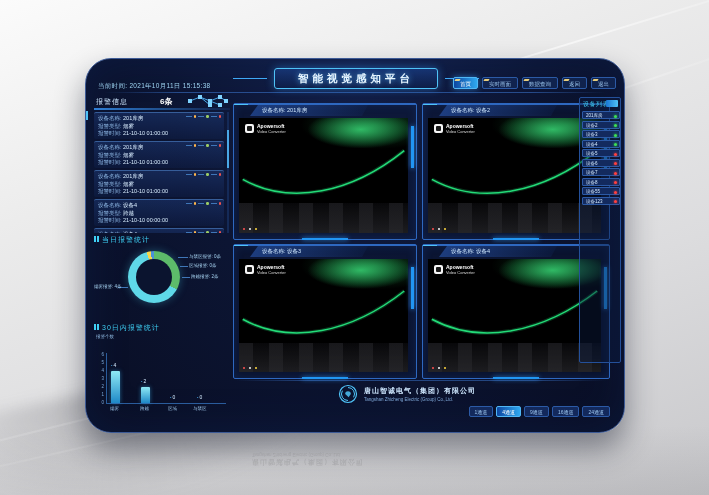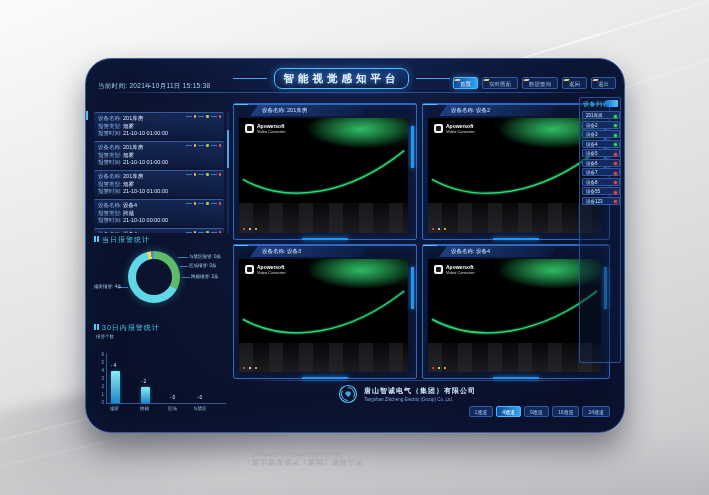--- a/index.html
+++ b/index.html
@@ -29,22 +29,22 @@
     box-shadow:0 16px 30px rgba(20,25,40,.45), inset 0 0 40px rgba(20,50,120,.25); }
 
   .t-label { color:#8fb9e6; }
   .t-value { color:#d9edff; }
 
   
   .hdr-time { position:absolute; left:12px; top:23px; font-size:6.5px; color:#9fd4f2;
     letter-spacing:.3px; }
   .hdr-line { position:absolute; top:33px; left:18px; right:18px; height:1px;
     background:linear-gradient(90deg,transparent,rgba(60,120,210,.55) 15%,rgba(60,120,210,.55) 85%,transparent); }
-  .title-frame { position:absolute; left:188px; top:9px; width:135px; height:21px;
-    border:1px solid #4fc3f7; border-radius:8px;
+  .title-frame { position:absolute; left:188px; top:9px; width:164px; height:21px;
+    border:1px solid #4fc3f7; border-radius:3px;
     background:linear-gradient(180deg,rgba(30,80,170,.45),rgba(12,32,78,.45));
     box-shadow:0 0 8px rgba(55,160,255,.45);
     display:flex; align-items:center; justify-content:center; }
   .title-frame .wing { position:absolute; top:9px; width:34px; height:1px; background:#3fa9f5; }
   .wing.l { left:-42px; } .wing.r { right:-42px; }
   .page-title { font-size:10.5px; letter-spacing:4px; color:#e6f5ff; font-weight:bold;
     text-shadow:0 0 6px rgba(90,190,255,.8); }
 
   .nav { position:absolute; right:8px; top:18px; display:flex; gap:4px; }
   .tab { position:relative; height:12px; line-height:12px; padding:0 6px; font-size:5.5px;
@@ -185,20 +185,39 @@
   </div>
   <div class="nav">
     <div class="tab active">首页</div>
     <div class="tab">实时画面</div>
     <div class="tab">数据查询</div>
     <div class="tab">返回</div>
     <div class="tab">退出</div>
   </div>
 
   <div class="left">
+    <div class="alarm-head">
+      <span class="alarm-title">报警信息</span>
+      <span class="alarm-count">6条</span>
+      <svg class="molecule" width="44" height="14" viewBox="0 0 44 14">
+        <g stroke="#49a8e8" stroke-width="1" fill="none">
+          <path d="M4 7 L14 3 L24 7 L34 3 L40 7 M14 3 L24 11 M24 7 L34 11"></path>
+        </g>
+        <g fill="#7fd4ff">
+          <rect x="2" y="5" width="4" height="4"></rect>
+            <rect x="12" y="1" width="4" height="4"></rect>
+          <rect x="22" y="5" width="4" height="4"></rect>
+            <rect x="32" y="1" width="4" height="4"></rect>
+          <rect x="22" y="9" width="4" height="4"></rect>
+            <rect x="32" y="9" width="4" height="4"></rect>
+          <rect x="38" y="5" width="4" height="4"></rect>
+        </g>
+      </svg>
+      <div class="alarm-underline"></div>
+    </div>
 
     <div class="cards">
       <div class="card">
         <div class="dots">
             <i class="dash"></i>
             <i class="d-o"></i>
             <i class="dash"></i>
             <i class="d-g"></i>
             <i class="dash"></i>
             <i class="d-r"></i>

